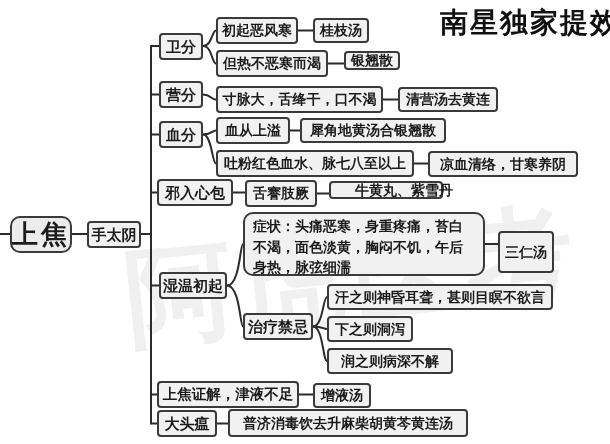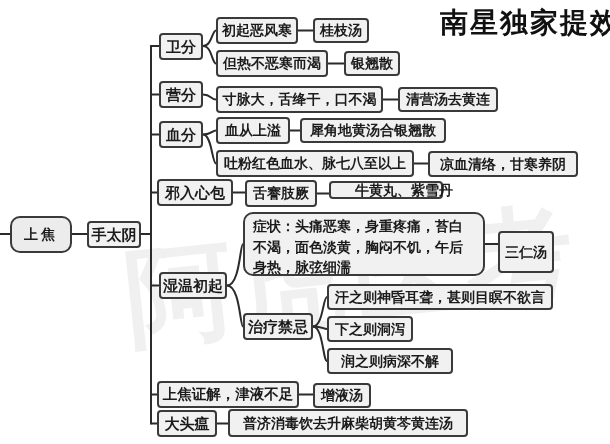--- a/index.html
+++ b/index.html
@@ -21,21 +21,21 @@
   svg.links{position:absolute;left:0;top:0;z-index:1;}
   .node{
     position:absolute;z-index:2;box-sizing:border-box;
     display:flex;align-items:center;justify-content:center;
     background:#f1f1f1;border:2px solid #3a3a3a;border-radius:4px;
     color:#1b1b1b;font-weight:bold;white-space:nowrap;
     font-size:14px;line-height:1.2;padding:0 5px;
   }
   .node--branch{font-size:15px;}
   .node--root{
-    font-size:14px;letter-spacing:3px;border-width:2.5px;border-radius:10px;
+    font-size:26px;letter-spacing:3px;border-width:2.5px;border-radius:10px;
     background:#ececec;
   }
   .node--multi{
     white-space:normal;text-align:left;align-items:flex-start;justify-content:flex-start;
     font-size:14px;line-height:20.5px;padding:2px 8px;word-break:break-all;
     border-radius:10px;
   }
 </style>
 </head>
 <body>
@@ -79,21 +79,21 @@
     <path d="M217,423.5 H228"></path>
   </svg>
 
   <div class="node node--root" style="left:10px;top:216px;width:62px;height:37px;">上焦</div>
   <div class="node node--branch" style="left:87px;top:221px;width:54px;height:27px;">手太阴</div>
 
   <div class="node node--branch" style="left:159px;top:33px;width:44px;height:27px;">卫分</div>
   <div class="node" style="left:216px;top:17px;width:82px;height:27px;">初起恶风寒</div>
   <div class="node" style="left:313px;top:18px;width:56px;height:25px;">桂枝汤</div>
   <div class="node" style="left:216px;top:50px;width:112px;height:27px;">但热不恶寒而渴</div>
-  <div class="node" style="left:344px;top:51px;width:56px;height:25px;">银翘散</div>
+  <div class="node" style="left:344px;top:51px;width:56px;height:19px;">银翘散</div>
 
   <div class="node node--branch" style="left:159px;top:81px;width:44px;height:27px;">营分</div>
   <div class="node" style="left:216px;top:86px;width:167px;height:27px;">寸脉大，舌绛干，口不渴</div>
   <div class="node" style="left:398px;top:87px;width:100px;height:25px;">清营汤去黄连</div>
 
   <div class="node node--branch" style="left:159px;top:121px;width:44px;height:27px;">血分</div>
   <div class="node" style="left:216px;top:117px;width:74px;height:27px;">血从上溢</div>
   <div class="node" style="left:300px;top:118px;width:146px;height:25px;">犀角地黄汤合银翘散</div>
   <div class="node" style="left:216px;top:150px;width:198px;height:27px;">吐粉红色血水、脉七八至以上</div>
   <div class="node" style="left:428px;top:151px;width:150px;height:26px;">凉血清络，甘寒养阴</div>

